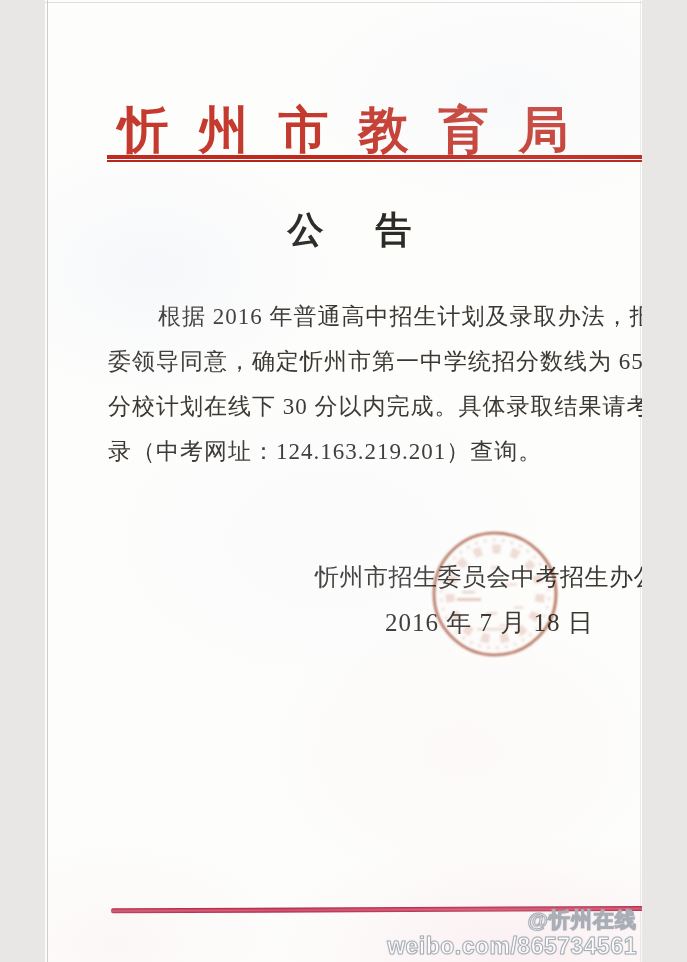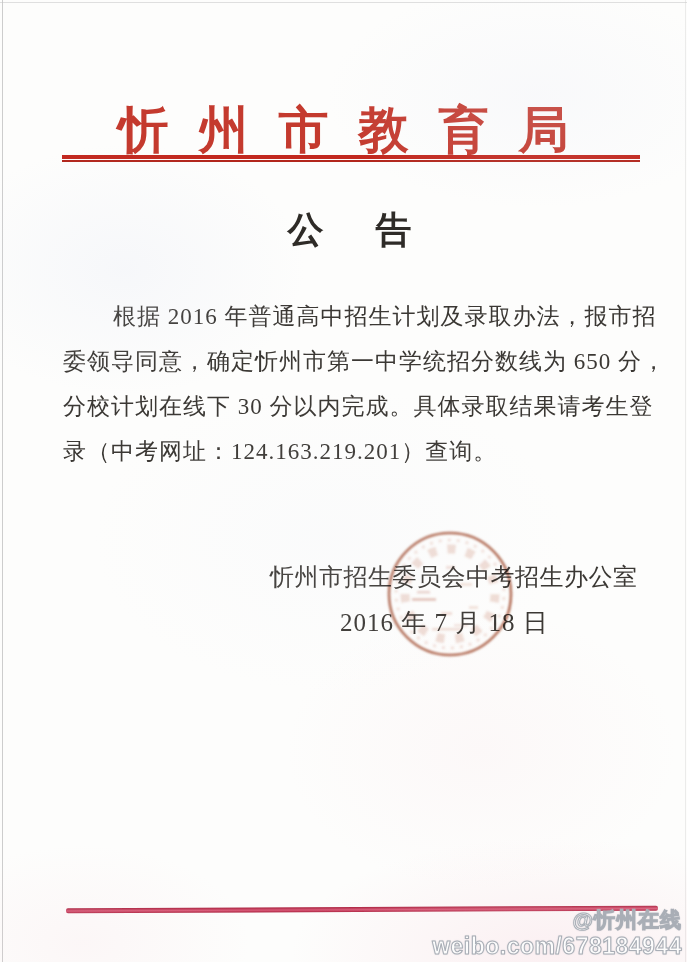--- a/index.html
+++ b/index.html
@@ -1,18 +1,18 @@
 <!DOCTYPE html>
 <html><head>
 <meta charset="utf-8">
 <style>
   html,body{margin:0;padding:0;background:#e9e7e6;}
   .page{
     position:relative;
-    width:687px;height:962px;
+    width:597px;height:962px;
     margin:0 auto;
     background:#fdfdfc;
     overflow:hidden;
     font-family:"Liberation Serif","DejaVu Serif",serif;
   }
   
   .page::before{
     content:"";
     position:absolute;inset:0;pointer-events:none;
     background:
@@ -140,16 +140,16 @@
       <rect x="85" y="78" width="9" height="3" fill="#c06a4c" opacity="0.18"></rect>
       <rect x="48" y="100" width="30" height="2.5" fill="#c06a4c" opacity="0.22"></rect>
       <rect x="70" y="96" width="14" height="2.5" fill="#c87458" opacity="0.18"></rect>
     </g>
   </svg>
 
   <div class="bottom-rule"></div>
 
   <div class="watermark">
     <div class="wm-handle">@忻州在线</div>
-    <div class="wm-url">weibo.com/678184944</div>
+    <div class="wm-url">weibo.com/865734561</div>
   </div>
 
 </div>
 
 </body></html>

